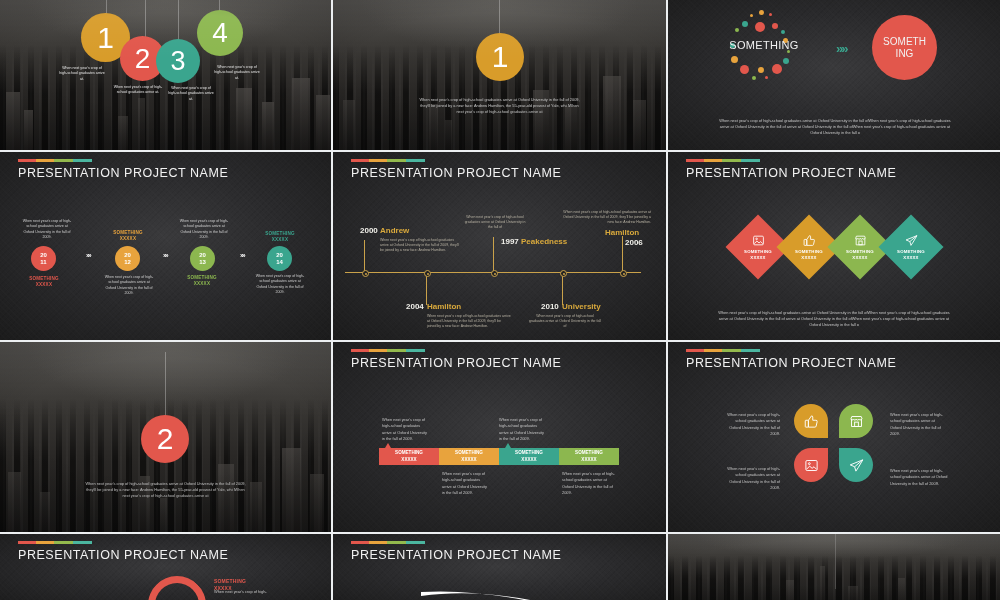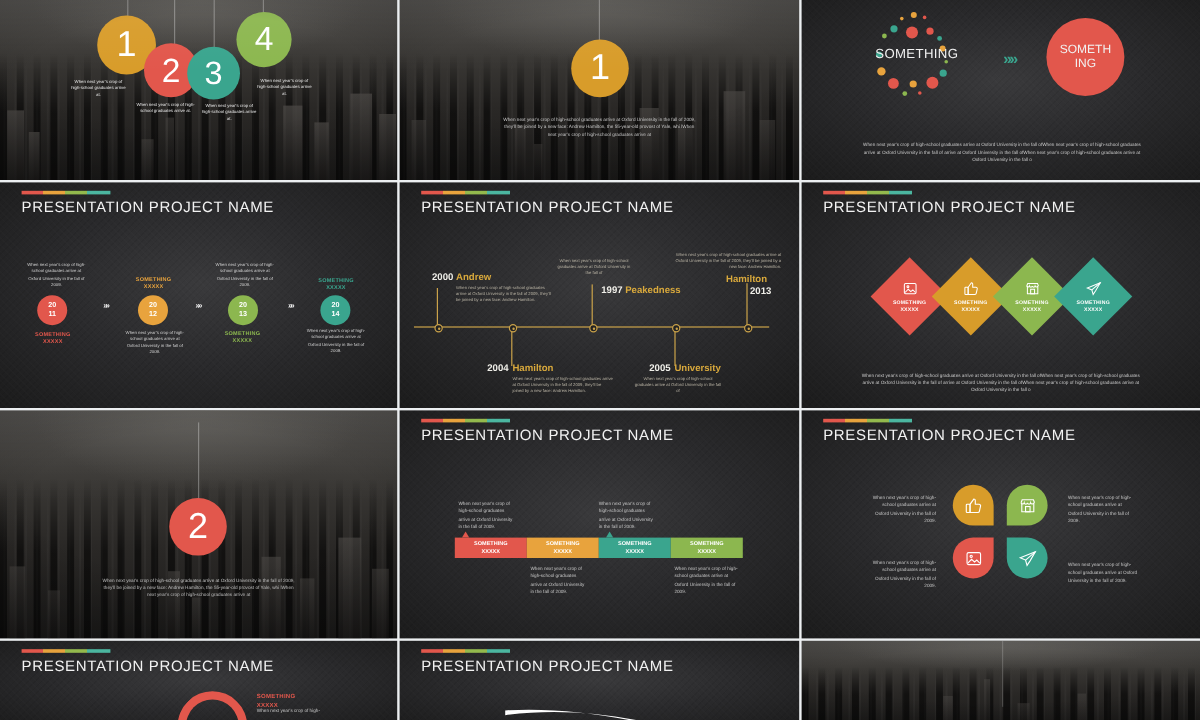--- a/index.html
+++ b/index.html
@@ -235,28 +235,28 @@
     <div class="tl-desc" style="left:94px;top:162px;width:84px">When next year's crop of high-school graduates arrive at Oxford University in the fall of 2009, they'll be joined by a new face: Andrew Hamilton.</div>
 
     <div class="tl-stem" style="left:160px;top:85px;height:35px"></div>
     <div class="tl-node" style="left:158px;top:118px"></div>
     <div class="tl-year" style="left:168px;top:85px">1997</div>
     <div class="tl-name" style="left:188px;top:85px;width:36px">Peakedness</div>
     <div class="tl-desc" style="left:131px;top:63px;width:62px;text-align:center">When next year's crop of high-school graduates arrive at Oxford University in the fall of</div>
 
     <div class="tl-stem" style="left:229px;top:120px;height:33px"></div>
     <div class="tl-node" style="left:227px;top:118px"></div>
-    <div class="tl-year" style="left:208px;top:150px">2005</div>
+    <div class="tl-year" style="left:208px;top:150px">2010</div>
     <div class="tl-name" style="left:229px;top:150px">University</div>
     <div class="tl-desc" style="left:196px;top:162px;width:72px;text-align:center">When next year's crop of high-school graduates arrive at Oxford University in the fall of</div>
 
     <div class="tl-stem" style="left:289px;top:84px;height:36px"></div>
     <div class="tl-node" style="left:287px;top:118px"></div>
     <div class="tl-name" style="left:272px;top:76px">Hamilton</div>
-    <div class="tl-year" style="left:292px;top:86px">2013</div>
+    <div class="tl-year" style="left:292px;top:86px">2006</div>
     <div class="tl-desc" style="left:228px;top:58px;width:90px;text-align:right">When next year's crop of high-school graduates arrive at Oxford University in the fall of 2009, they'll be joined by a new face: Andrew Hamilton.</div>
   </div>
 
   <div class="slide dark">
     <div class="accentbar"></div>
     <div class="stitle">PRESENTATION PROJECT NAME</div>
 
     <div class="dia" style="left:67px;top:72px;width:46px;height:46px;background:#e2574c">
       <div class="inner">
         <span>

